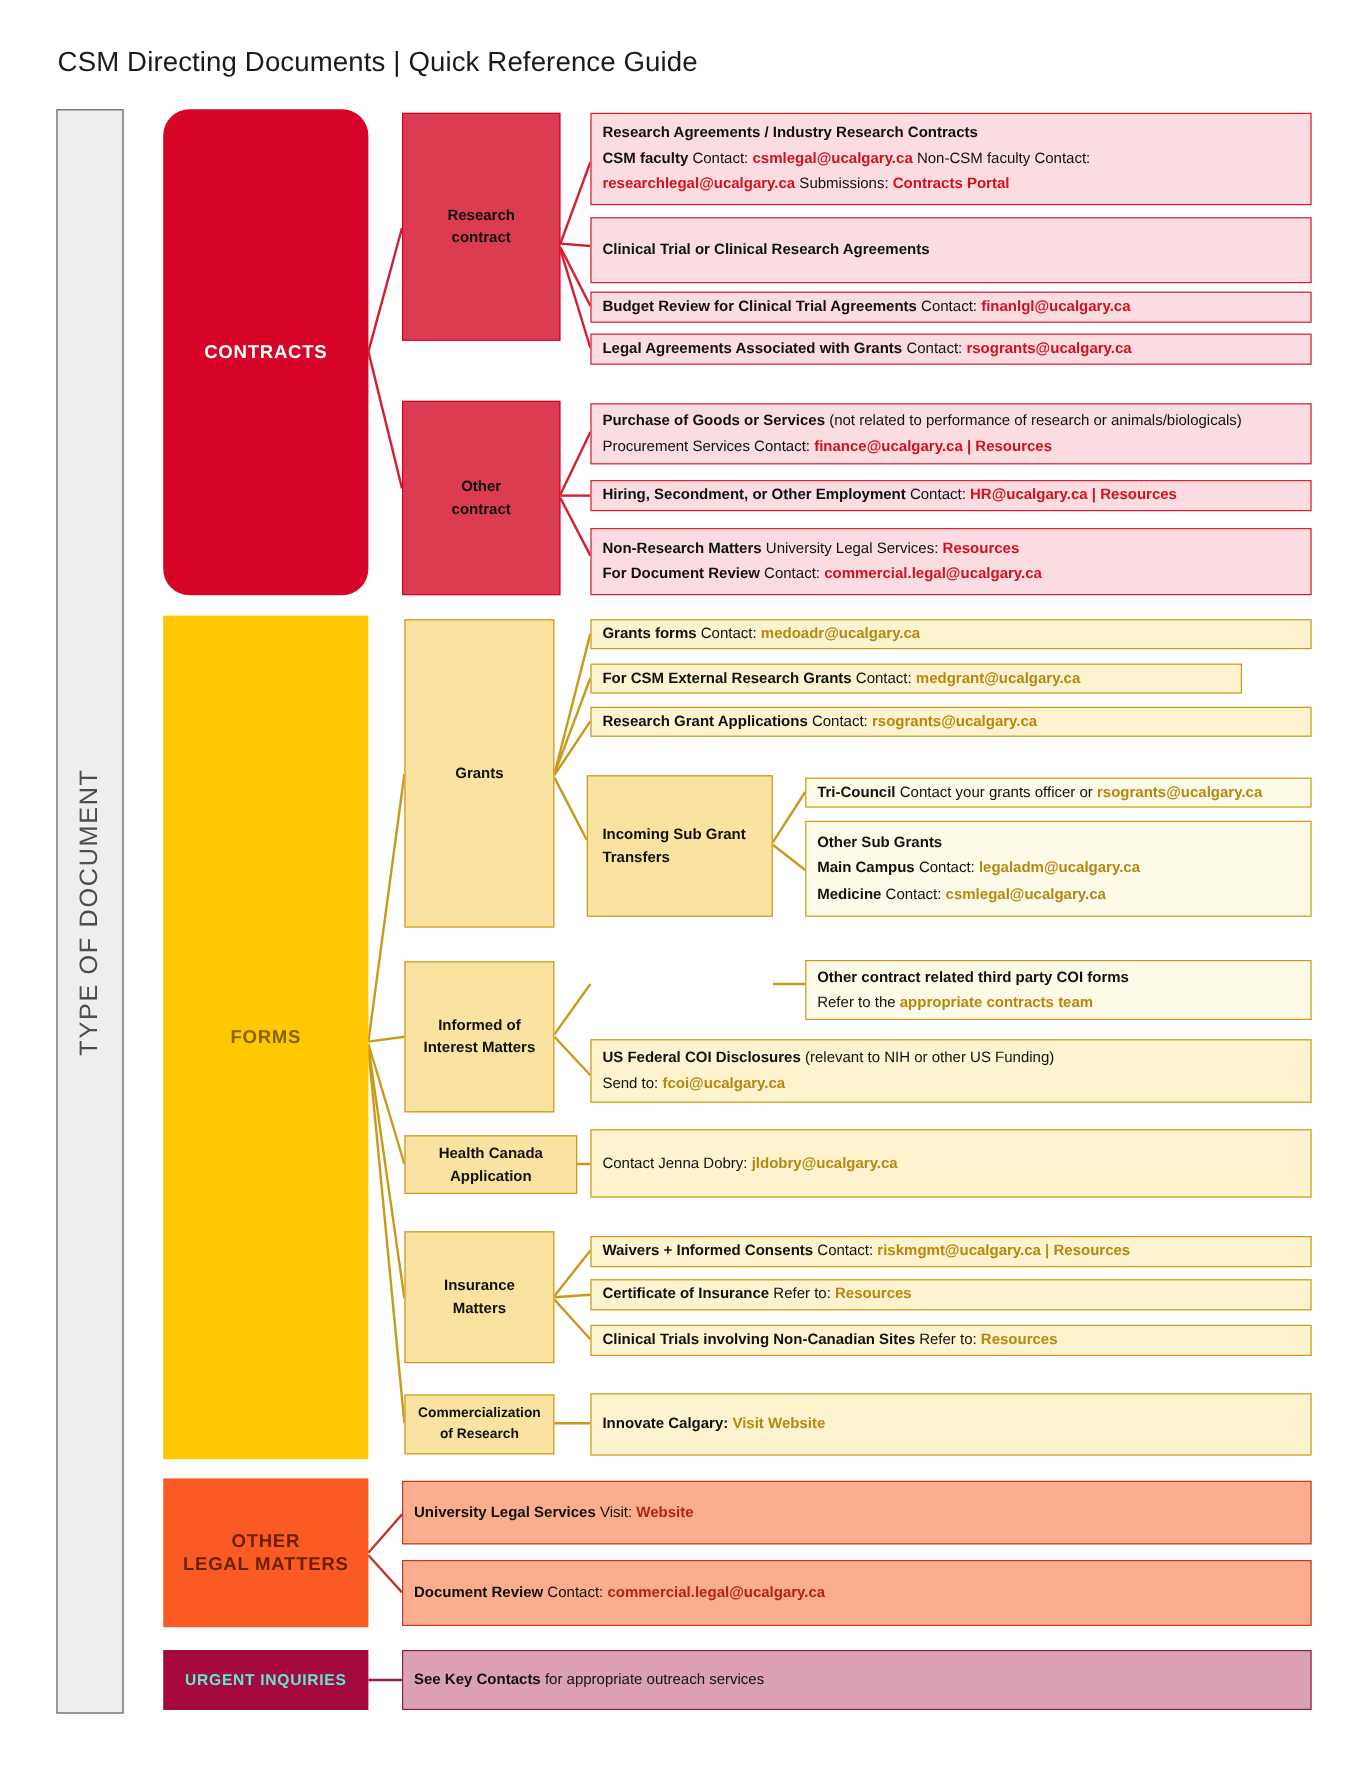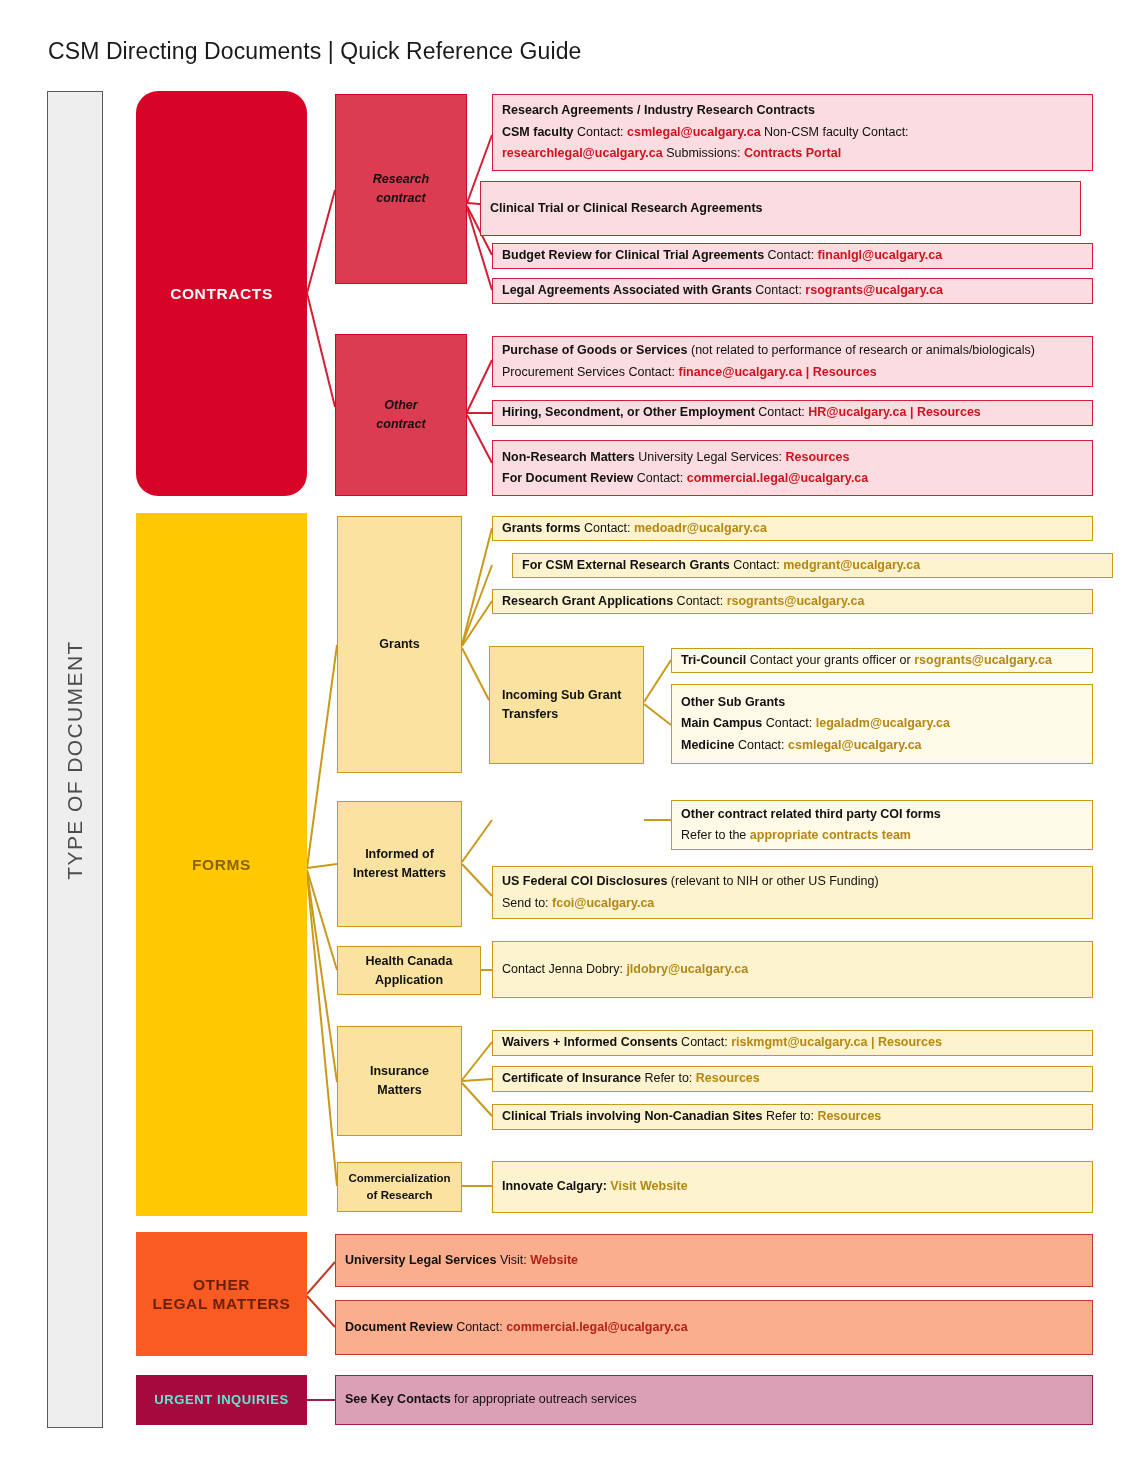--- a/index.html
+++ b/index.html
@@ -64,21 +64,21 @@
     position: absolute;
     display: flex; flex-direction: column; justify-content: center;
     padding: 5px 9px;
     font-size: 12.5px;
     line-height: 1.72;
   }
   .leaf .ln { white-space: nowrap; }
   b { font-weight: bold; }
   
   .c-l1  { background:#D80427; color:#ffffff; font-size:15.5px; }
-  .c-l2  { background:#DB3C51; color:#111111; border:1px solid #D80427;font-style:italic; }
+  .c-l2  { background:#DB3C51; color:#111111; border:1px solid #D80427; }
   .c-leaf{ background:#FBDCE1; border:1.6px solid #D21F33; color:#111111; }
   .c-acc { color:#D1121E; font-weight:bold; }
   
   .f-l1  { background:#FFC800; color:#8a6200; font-size:15.5px; }
   .f-l2  { background:#FAE3A0; color:#111111; border:1.3px solid #C9991A; }
   .f-leaf{ background:#FDF3CE; border:1.6px solid #C9991A; color:#111111; }
   .f-leaf2{ background:#FEFAE8; border:1.6px solid #C9991A; color:#111111; }
   .f-acc { color:#B58713; font-weight:bold; }
   
   .o-l1  { background:#F95B22; color:#6d1f06; font-size:15.5px; }
@@ -171,21 +171,21 @@
       <span>contract</span>
     </span>
   </div>
 
   <div class="leaf c-leaf" style="left:492px; top:94px; width:601px; height:77px;">
     <div class="ln"><b>Research Agreements / Industry Research Contracts</b></div>
     <div class="ln"><b>CSM faculty</b><span> Contact:  </span><span class="c-acc">csmlegal@ucalgary.ca</span><span>  Non-CSM faculty  Contact:</span></div>
     <div class="ln"><span class="c-acc">researchlegal@ucalgary.ca</span><span> Submissions: </span><span class="c-acc">Contracts Portal</span></div>
   </div>
 
-  <div class="leaf c-leaf" style="left:480px; top:181px; width:601px; height:55px;">
+  <div class="leaf c-leaf" style="left:492px; top:181px; width:601px; height:55px;">
     <div class="ln"><b>Clinical Trial or Clinical Research Agreements</b></div>
   </div>
 
   <div class="leaf c-leaf" style="left:492px; top:243px; width:601px; height:26px;">
     <div class="ln"><b>Budget Review for Clinical Trial Agreements</b><span>  Contact: </span><span class="c-acc">finanlgl@ucalgary.ca</span></div>
   </div>
 
   <div class="leaf c-leaf" style="left:492px; top:278px; width:601px; height:26px;">
     <div class="ln"><b>Legal Agreements Associated with Grants</b><span>  Contact: </span><span class="c-acc">rsogrants@ucalgary.ca</span></div>
   </div>
@@ -245,21 +245,21 @@
     <span>
       <span>Commercialization</span><br>
       <span>of Research</span>
     </span>
   </div>
 
   <div class="leaf f-leaf" style="left:492px; top:516px; width:601px; height:25px;">
     <div class="ln"><b>Grants forms</b><span> Contact: </span><span class="f-acc">medoadr@ucalgary.ca</span></div>
   </div>
 
-  <div class="leaf f-leaf" style="left:492px; top:553px; width:601px; height:25px;margin-left:20px;">
+  <div class="leaf f-leaf" style="left:492px; top:553px; width:543px; height:25px;">
     <div class="ln"><b>For CSM External Research Grants</b><span> Contact: </span><span class="f-acc">medgrant@ucalgary.ca</span></div>
   </div>
 
   <div class="leaf f-leaf" style="left:492px; top:589px; width:601px; height:25px;">
     <div class="ln"><b>Research Grant Applications</b><span> Contact: </span><span class="f-acc">rsogrants@ucalgary.ca</span></div>
   </div>
 
   <div class="leaf f-leaf2" style="left:671px; top:648px; width:422px; height:25px;">
     <div class="ln"><b>Tri-Council</b><span> Contact your grants officer or </span><span class="f-acc">rsogrants@ucalgary.ca</span></div>
   </div>

